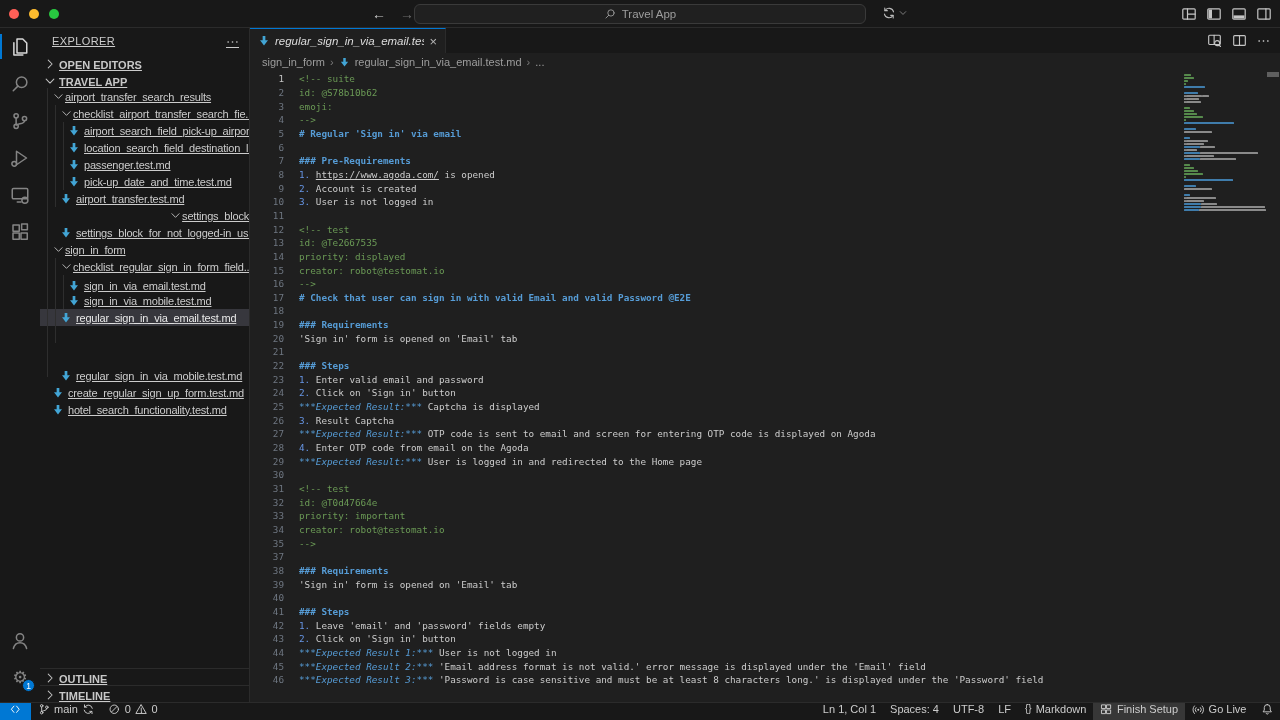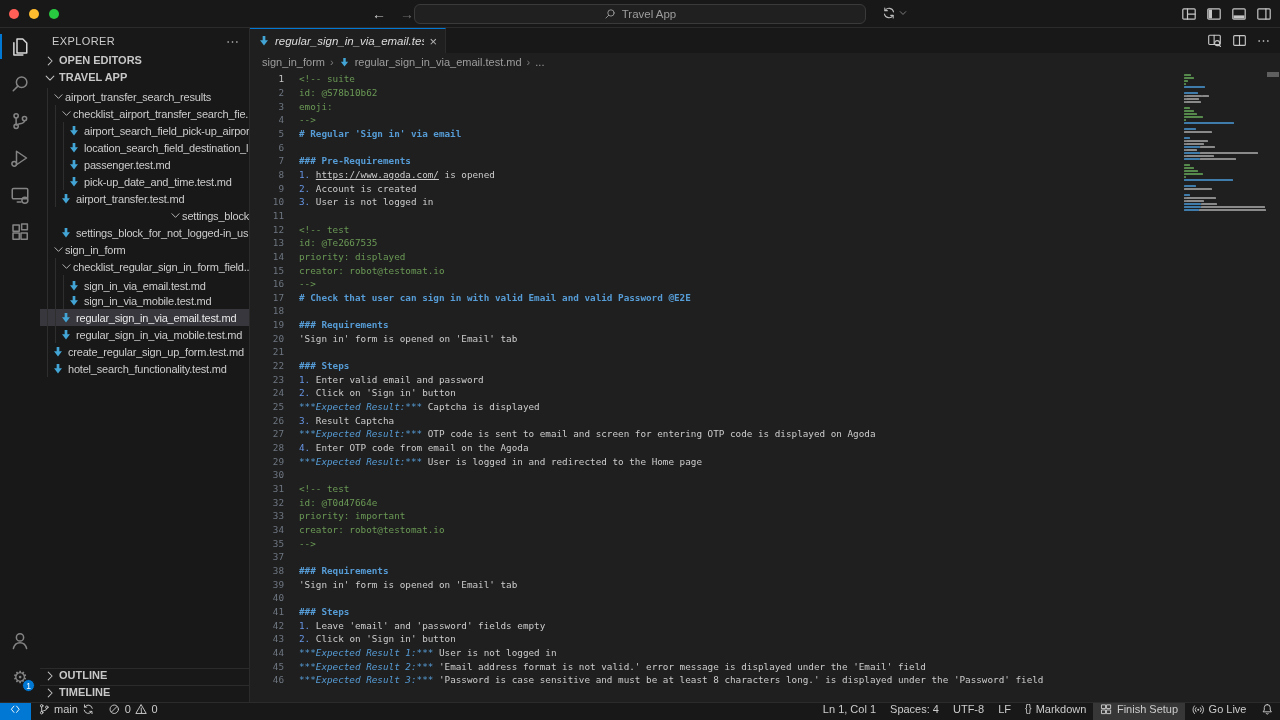--- a/index.html
+++ b/index.html
@@ -33,25 +33,25 @@
   .activitybar { width:40px; background:#181818; display:flex; flex-direction:column; }
   .ab-item { position:relative; width:40px; height:37px; display:flex; align-items:center; justify-content:center; color:#848484; }
   .ab-item .icon { width:20px; height:20px; }
   .ab-item.active { color:#d7d7d7; }
   .ab-item.active::before { content:""; position:absolute; left:0; top:6px; bottom:6px; width:2px; background:#0078d4; }
   .ab-bottom { margin-top:auto; padding-bottom:6px; }
   .gear-glyph { font-size:17px; line-height:20px; }
   .badge { position:absolute; right:5px; bottom:4px; min-width:13px; height:13px; border-radius:7px;
     background:#0078d4; color:#fff; font-size:8.5px; line-height:13px; text-align:center; border:1px solid #181818; }
 
-  .sidebar { width:210px; background:#181818; border-right:1px solid #2b2b2b; display:flex; flex-direction:column; font-size:11px; }
+  .sidebar { width:210px; background:#181818; border-right:1px solid #2b2b2b; display:flex; flex-direction:column; font-size:11px;text-decoration:underline; }
   .sb-header { height:26px; display:flex; align-items:center; padding:0 10px 0 12px; color:#cccccc; }
   .sb-header .title { letter-spacing:.4px; font-size:11px; }
   .sb-header .more { margin-left:auto; color:#b0b0b0; font-size:13px; }
-  .sb-row { height:17px; display:flex; align-items:flex-start; font-weight:bold; color:#c8c8c8; }
+  .sb-row { height:17px; display:flex; align-items:flex-end; font-weight:bold; color:#c8c8c8; }
   .sb-row .chev { width:14px; height:14px; margin:0 2px 0 3px; color:#c0c0c0; flex:0 0 auto; }
   .tree { position:relative; height:289px; }
   .tree-item { height:17px; display:flex; align-items:center; font-size:11px; letter-spacing:-.2px;
     color:#cccccc; white-space:nowrap; overflow:hidden; }
   .tree-item.selected { background:#37373d; color:#e8e8e8; }
   .tree-item .chev { width:13px; height:13px; flex:0 0 auto; color:#b5b5b5; }
   .tree-item .fico { width:12px; height:12px; flex:0 0 auto; margin-right:4px; }
   .guide { position:absolute; width:1px; background:#2e2e2e; }
   .sb-bottom { margin-top:auto; }
   .sb-bottom .sb-row { border-top:1px solid #2b2b2b; }
@@ -366,21 +366,21 @@
           <span>sign_in_via_mobile.test.md</span>
         </div>
         <div class="tree-item selected" style="padding-left: 20px;">
           <span class="icon fico">
             <svg viewBox="0 0 16 16">
               <path fill="#42a5d5" stroke="none" d="M6.2 1.3h3.6v5.7h3.5L8 13.9 2.7 7h3.5z"></path>
             </svg>
           </span>
           <span>regular_sign_in_via_email.test.md</span>
         </div>
-        <div class="tree-item" style="padding-left: 20px;">
+        <div class="tree-item" style="padding-left: 20px; margin-top: 41px;">
           <span class="icon fico">
             <svg viewBox="0 0 16 16">
               <path fill="#42a5d5" stroke="none" d="M6.2 1.3h3.6v5.7h3.5L8 13.9 2.7 7h3.5z"></path>
             </svg>
           </span>
           <span>regular_sign_in_via_mobile.test.md</span>
         </div>
         <div class="tree-item" style="padding-left: 12px; text-align: center;">
           <span class="icon fico">
             <svg viewBox="0 0 16 16">

